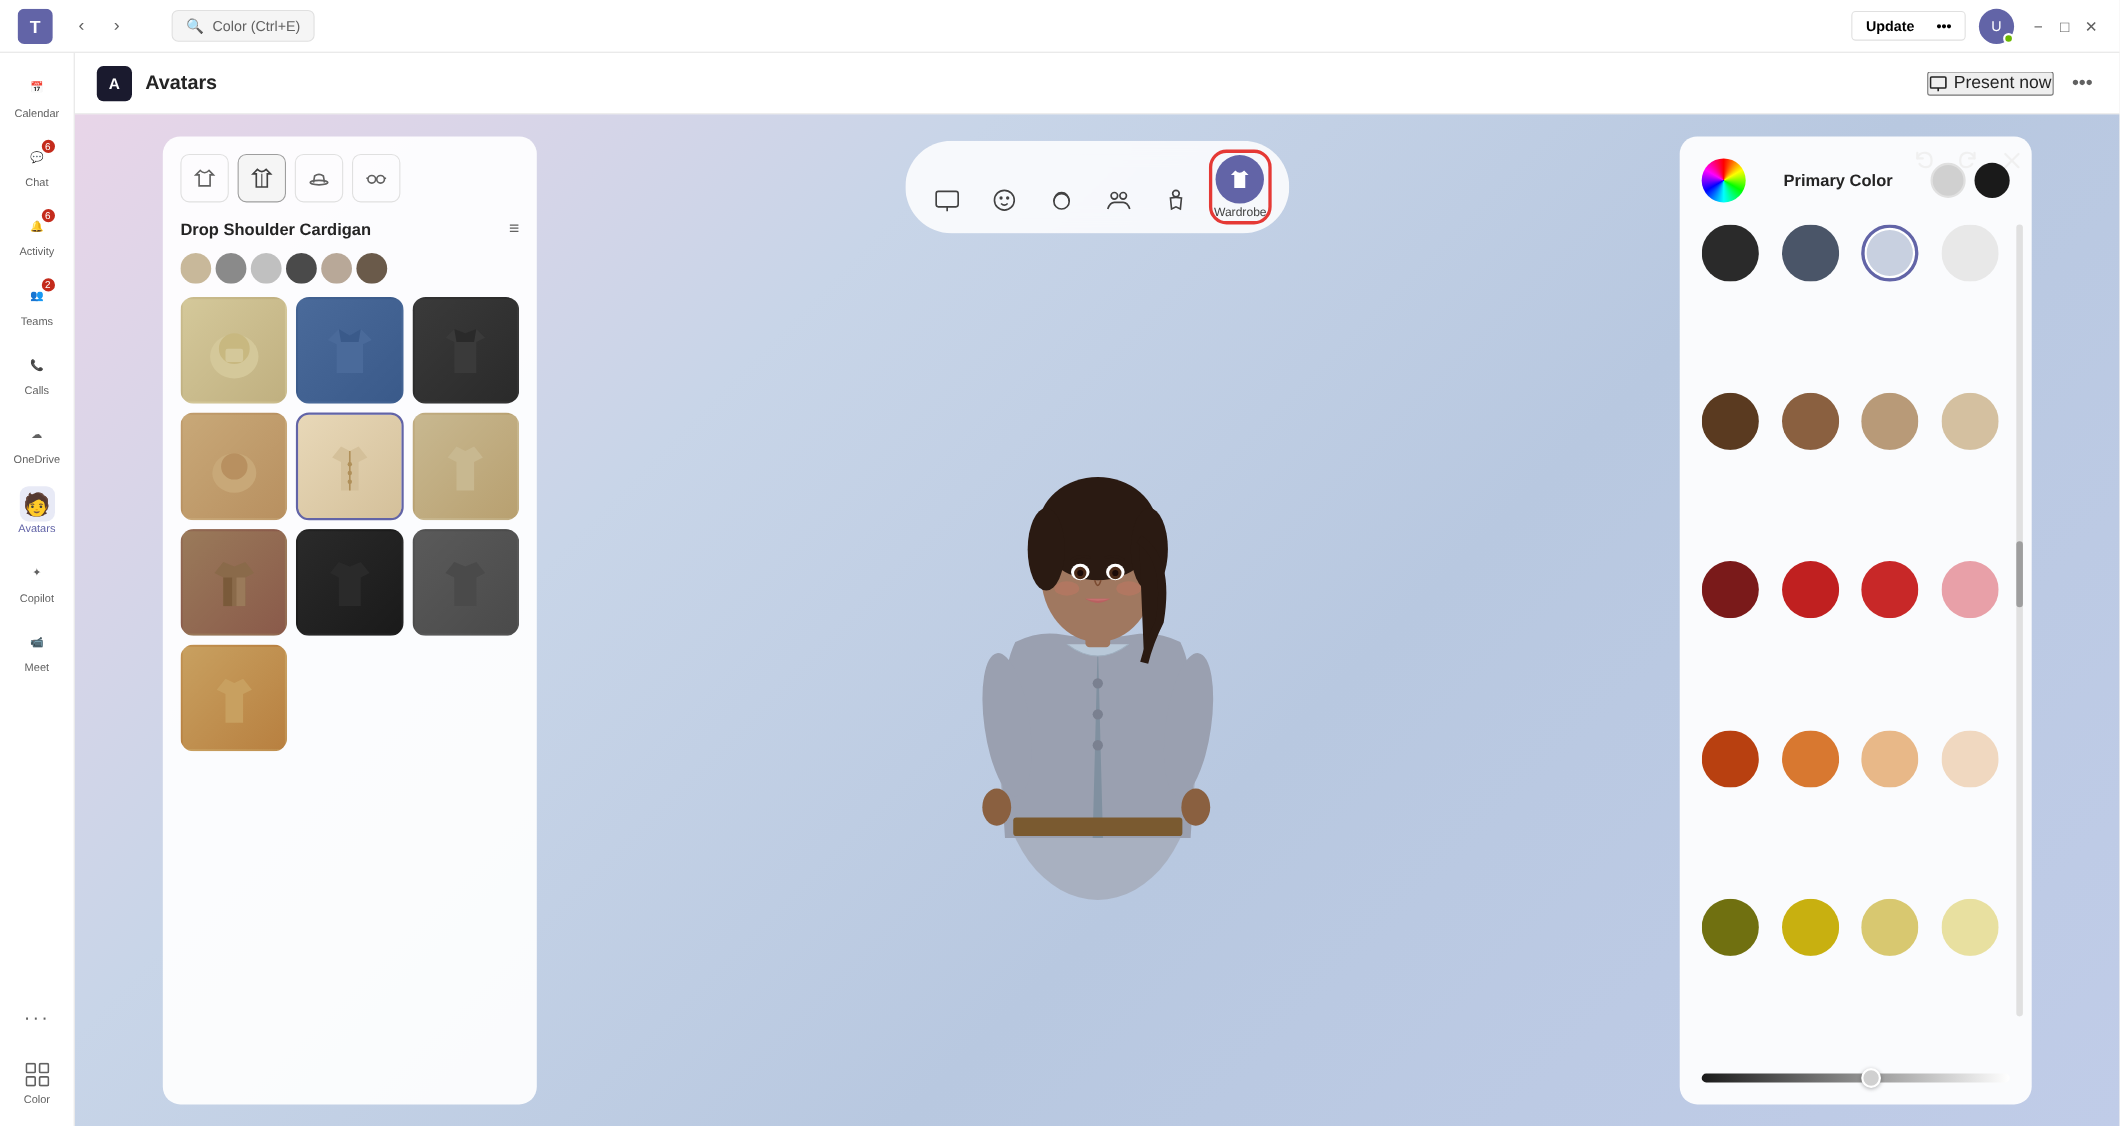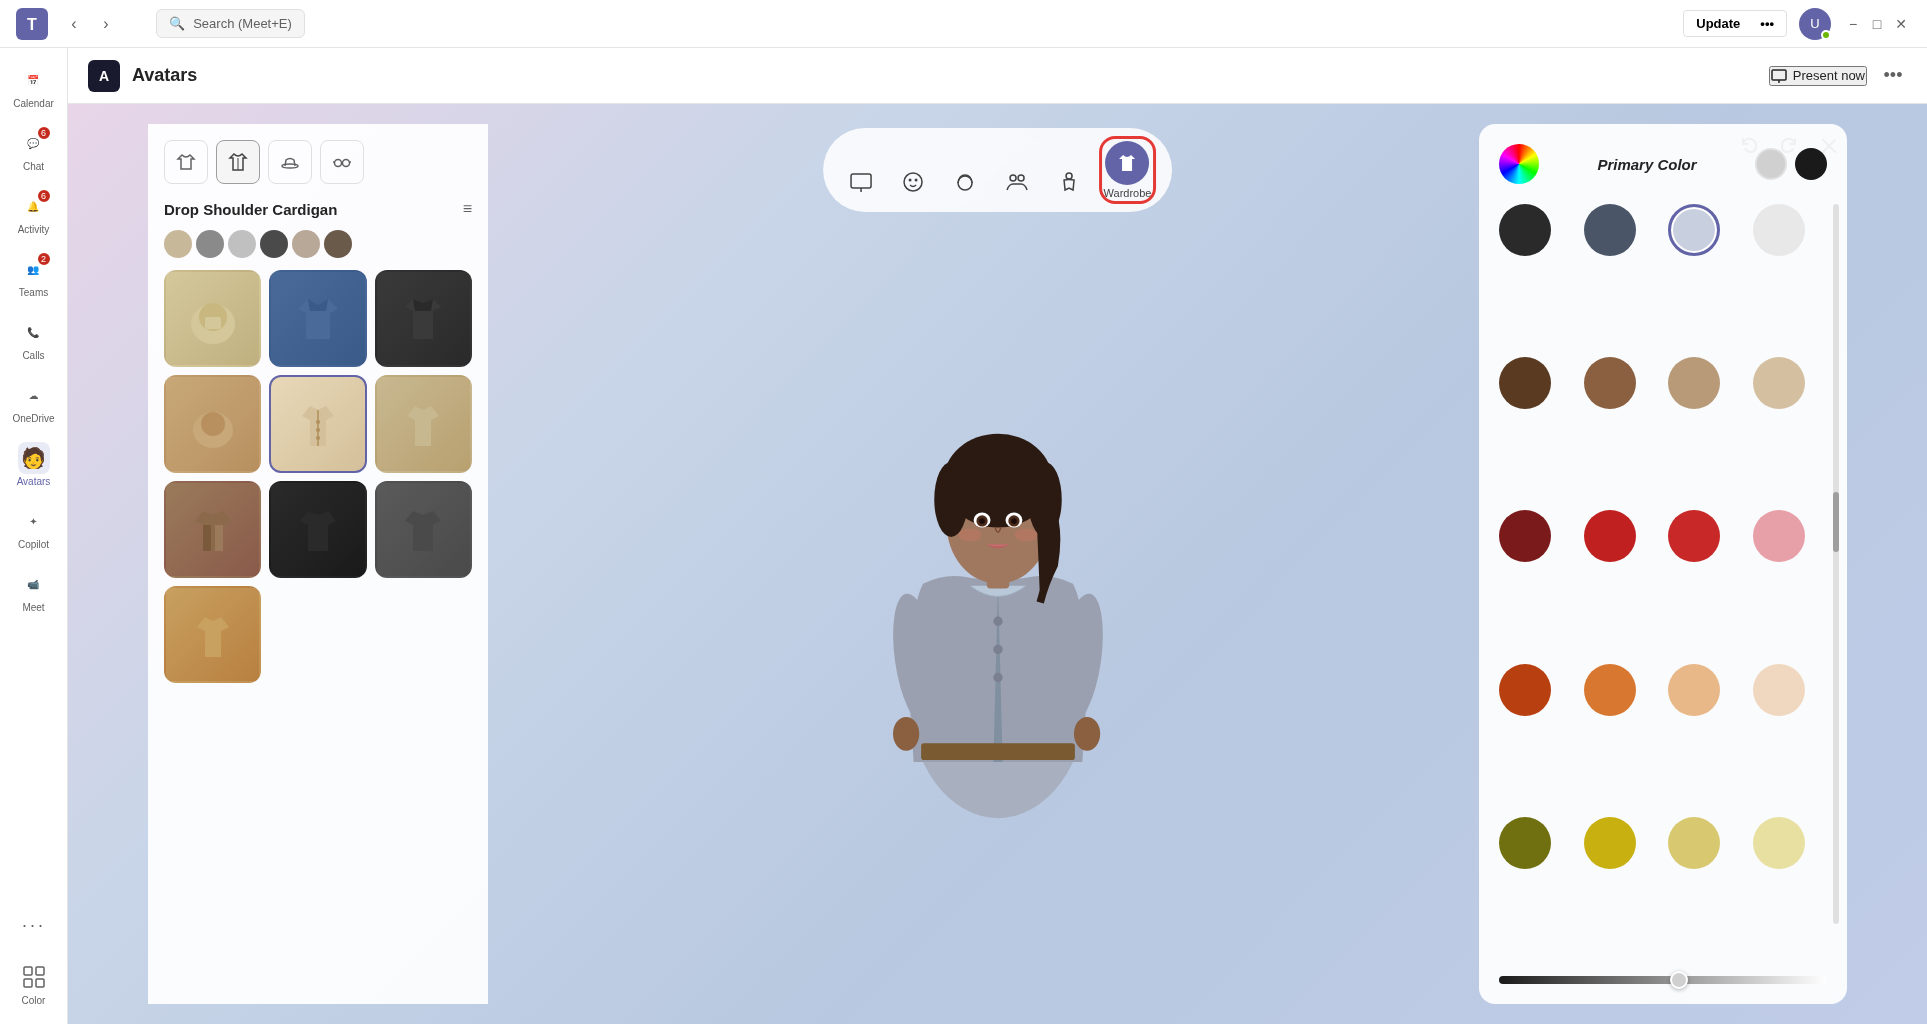--- a/index.html
+++ b/index.html
@@ -68,21 +68,21 @@
     
     .app-header {
       height: 56px; background: #fff; border-bottom: 1px solid #e5e5e5;
       display: flex; align-items: center; justify-content: space-between;
       padding: 0 20px;
     }
     .app-header-left { display: flex; align-items: center; gap: 12px; }
     .app-icon { width: 32px; height: 32px; background: #1a1a2e; border-radius: 6px; display: flex; align-items: center; justify-content: center; }
     .app-title { font-size: 18px; font-weight: 600; color: #242424; }
     .app-header-right { display: flex; align-items: center; gap: 12px; }
-    .present-btn { display: flex; align-items: center; gap: 6px; font-size: 13px; color: #242424; cursor: pointer; }
+    .present-btn { display: flex; align-items: center; gap: 6px; font-size: 16px; color: #242424; cursor: pointer; }
     .more-btn { width: 28px; height: 28px; border: none; background: none; cursor: pointer; font-size: 18px; color: #616161; display: flex; align-items: center; justify-content: center; border-radius: 4px; }
 
     
     .avatar-workspace {
       flex: 1;
       background: linear-gradient(135deg, #e8d5e8 0%, #c8d5e8 30%, #b8c8e0 60%, #c0cce8 100%);
       position: relative; overflow: hidden;
       display: flex; align-items: center; justify-content: center;
     }
 
@@ -132,21 +132,21 @@
       border-radius: 32px; padding: 18px 56px;
       font-size: 18px; font-weight: 600; cursor: pointer;
       white-space: nowrap; z-index: 10;
       box-shadow: 0 4px 12px rgba(0,0,0,0.15);
     }
 
     
     .left-panel {
       position: absolute; left: 80px; top: 20px; bottom: 20px;
       width: 340px; background: rgba(255,255,255,0.92);
-      border-radius: 0; padding: 16px; overflow: hidden;
+      border-radius: 16px; padding: 16px; overflow: hidden;
       display: flex; flex-direction: column;
     }
     .panel-tabs { display: flex; gap: 8px; margin-bottom: 16px; }
     .panel-tab {
       width: 44px; height: 44px; border-radius: 8px; border: 1px solid #e0e0e0;
       background: transparent; cursor: pointer; display: flex; align-items: center; justify-content: center;
       font-size: 18px; color: #616161;
     }
     .panel-tab.active { background: #f5f5f5; border-color: #9e9e9e; }
     .panel-category { font-size: 15px; font-weight: 600; color: #242424; margin-bottom: 12px; display: flex; align-items: center; justify-content: space-between; }
@@ -219,21 +219,21 @@
     <svg class="titlebar-logo" viewBox="0 0 32 32">
       <rect width="32" height="32" rx="6" fill="#6264a7"></rect>
       <text x="16" y="22" text-anchor="middle" fill="white" font-size="16" font-weight="bold">T</text>
     </svg>
     <div class="titlebar-nav">
       <button>‹</button>
       <button>›</button>
     </div>
     <div class="search-bar">
       <span>🔍</span>
-      <span>Search (Meet+E)</span>
+      <span>Color (Ctrl+E)</span>
     </div>
   </div>
   <div class="titlebar-right">
     <button class="update-btn">
       <span>Update</span>
       <span>•••</span>
     </button>
     <div class="avatar-circle">
       U<div class="status-dot"></div>
     </div>
@@ -576,21 +576,21 @@
           <path d="M148 218 Q160 222 172 218" fill="#c87070"></path>
 
           <ellipse cx="130" cy="208" rx="12" ry="7" fill="rgba(220,120,100,0.3)"></ellipse>
           <ellipse cx="190" cy="208" rx="12" ry="7" fill="rgba(220,120,100,0.3)"></ellipse>
 
           <rect x="78" y="430" width="164" height="18" fill="#7a5a30" rx="3"></rect>
         </svg>
       </div>
 
 
-      <div class="right-panel" style="position:absolute; right:80px; top:20px; bottom:20px; width:368px; background:rgba(255,255,255,0.92); border-radius:16px; padding:20px; overflow:hidden; display:flex; flex-direction:column;font-style:italic;">
+      <div class="right-panel" style="position:absolute; right:80px; top:20px; bottom:20px; width:320px; background:rgba(255,255,255,0.92); border-radius:16px; padding:20px; overflow:hidden; display:flex; flex-direction:column;">
         <div class="panel-header-row">
           <div class="color-wheel"></div>
           <span class="primary-color-label">Primary Color</span>
           <div class="selected-colors">
             <div class="sel-color white-color"></div>
             <div class="sel-color black-color"></div>
           </div>
         </div>
         <div class="colors-grid" id="colors-grid">
 

